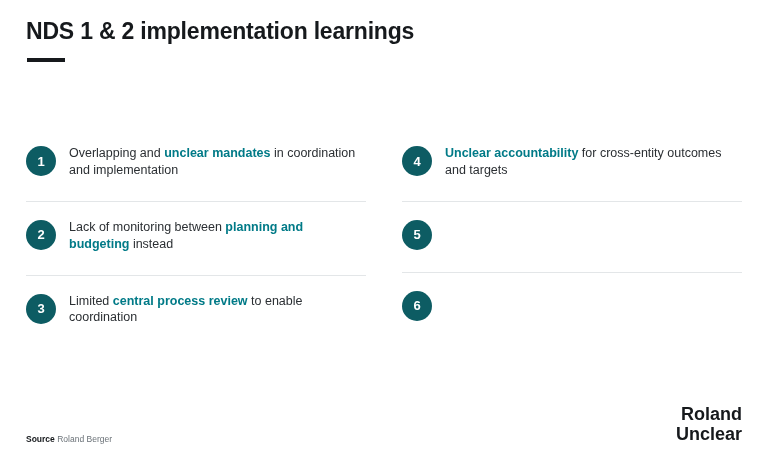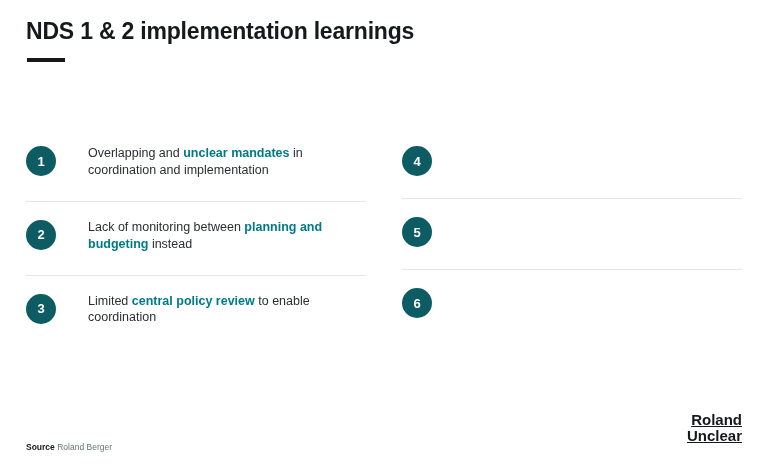--- a/index.html
+++ b/index.html
@@ -70,51 +70,50 @@
     background: #0d5c63;
     color: #ffffff;
     font-size: 13px;
     font-weight: bold;
     display: flex;
     align-items: center;
     justify-content: center;
     margin-top: 1px;
   }
   .text {
-    margin-left: 32px;
+    margin-left: 13px;
     font-size: 12.5px;
     line-height: 1.35;
     color: #2b2f33;
     max-width: 290px;
   }
   .text .hl {
     color: #007a87;
     font-weight: bold;
   }
   .source {
     position: absolute;
     left: 26px;
-    bottom: 12px;
+    bottom: 20px;
     font-size: 8.5px;
     color: #6a7177;
   }
   .source .label {
     font-weight: bold;
     color: #16191c;
   }
   .logo {
     position: absolute;
     right: 26px;
     bottom: 20px;
     text-align: right;
-    font-size: 15px;
+    font-size: 18px;
     font-weight: bold;
     line-height: 1.08;
     color: #16191c;
-    text-decoration: underline;
   }
   .footer-rule {
     position: absolute;
     left: 0;
     right: 0;
     bottom: 0;
     height: 6px;
     background: #ffffff;
   }
 </style>
@@ -131,26 +130,27 @@
         <div class="item">
           <div class="badge">1</div>
           <div class="text"><span>Overlapping and </span><span class="hl">unclear mandates</span><span> in coordination and implementation</span></div>
         </div>
         <div class="item">
           <div class="badge">2</div>
           <div class="text"><span>Lack of monitoring between </span><span class="hl">planning and budgeting</span><span> instead</span></div>
         </div>
         <div class="item last">
           <div class="badge">3</div>
-          <div class="text"><span>Limited </span><span class="hl">central policy review</span><span> to enable coordination</span></div>
+          <div class="text"><span>Limited </span><span class="hl">central process review</span><span> to enable coordination</span></div>
         </div>
       </div>
     <div class="column">
         <div class="item">
           <div class="badge">4</div>
+          <div class="text"><span class="hl">Unclear accountability</span><span> for cross-entity outcomes and targets</span></div>
         </div>
         <div class="item">
           <div class="badge">5</div>
         </div>
         <div class="item last">
           <div class="badge">6</div>
         </div>
       </div>
   </div>
 

